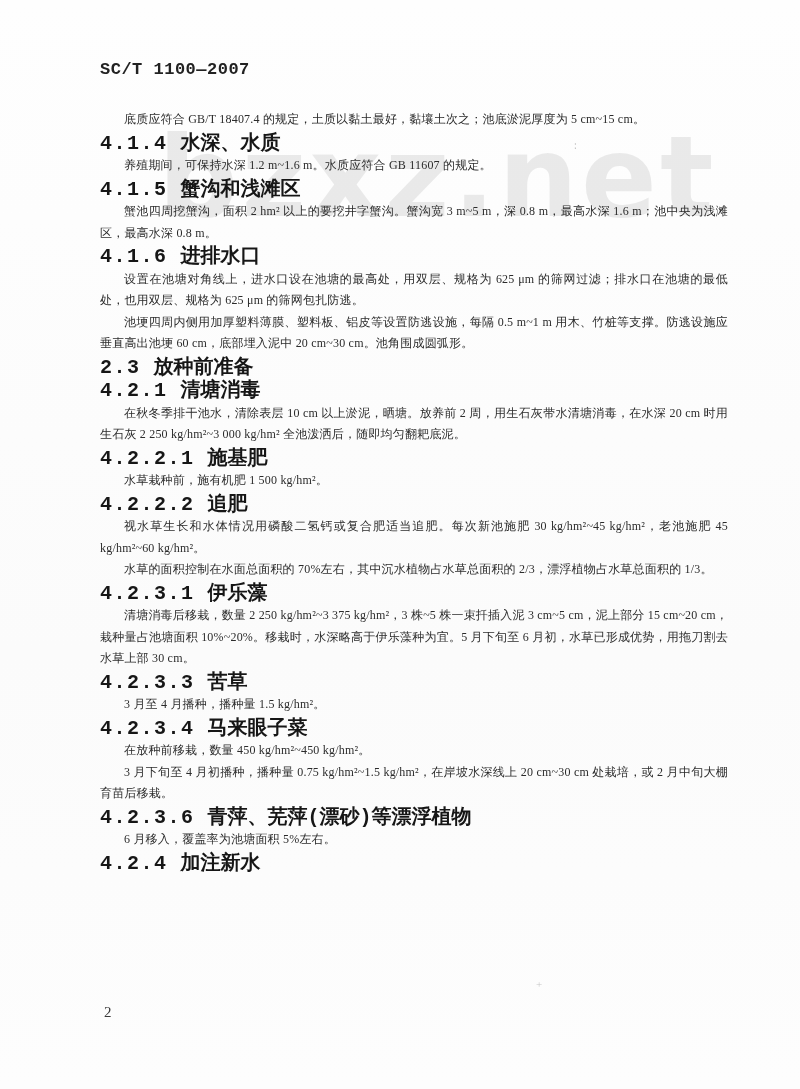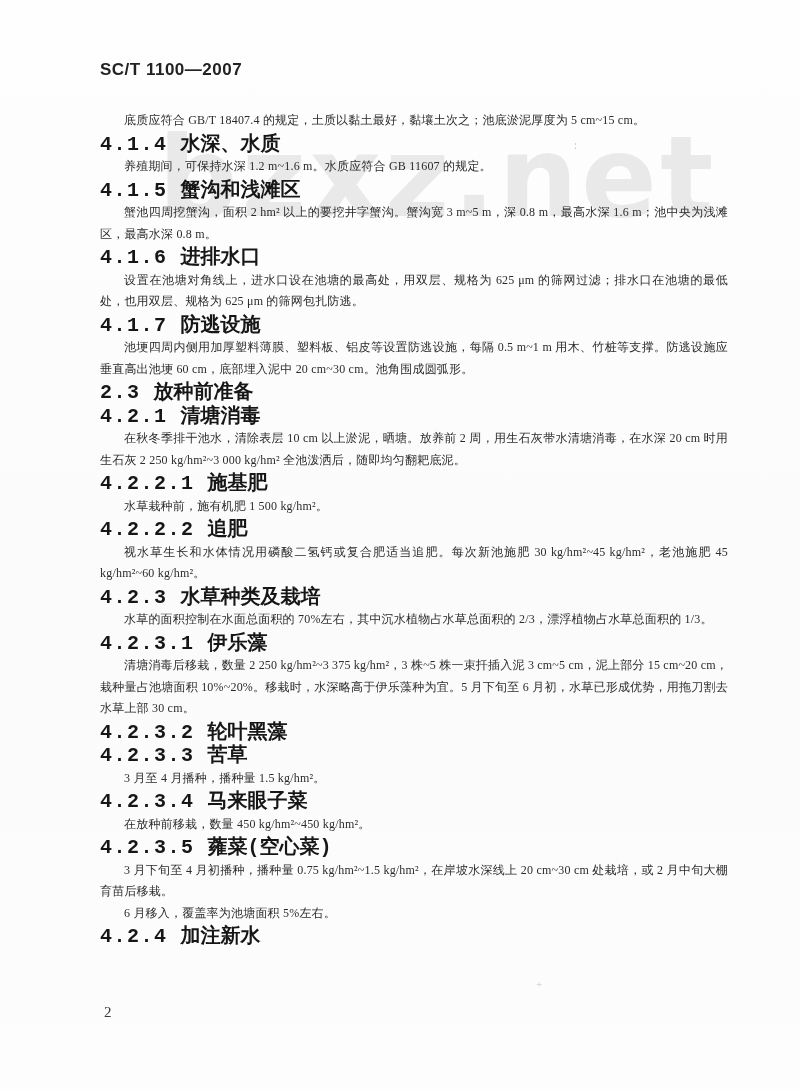--- a/index.html
+++ b/index.html
@@ -33,21 +33,21 @@
     left: 100px; top: 60px;
     width: 628px;
     z-index: 1;
   }
   .doc-code {
     font-size: 17px;
     letter-spacing: 0.5px;
     font-weight: 600;
     color: #222;
     margin: 0 0 30px 0;
-    font-family: Liberation Sans, sans-serif;
+    font-family: Liberation Mono, monospace;
   }
   .para {
     font-size: 12px;
     line-height: 21.5px;
     margin: 0;
     text-indent: 2em;
     text-align: justify;
     color: #2b2b2b;
     letter-spacing: 0.2px;
   }
@@ -100,52 +100,49 @@
 
     <p class="heading"><span class="hnum">4.1.4</span><span class="htitle">水深、水质</span></p>
     <p class="para">养殖期间，可保持水深 1.2 m~1.6 m。水质应符合 GB 11607 的规定。</p>
 
     <p class="heading"><span class="hnum">4.1.5</span><span class="htitle">蟹沟和浅滩区</span></p>
     <p class="para">蟹池四周挖蟹沟，面积 2 hm² 以上的要挖井字蟹沟。蟹沟宽 3 m~5 m，深 0.8 m，最高水深 1.6 m；池中央为浅滩区，最高水深 0.8 m。</p>
 
     <p class="heading"><span class="hnum">4.1.6</span><span class="htitle">进排水口</span></p>
     <p class="para">设置在池塘对角线上，进水口设在池塘的最高处，用双层、规格为 625 μm 的筛网过滤；排水口在池塘的最低处，也用双层、规格为 625 μm 的筛网包扎防逃。</p>
 
-    <p class="heading"><span class="hnum">4.1.7</span><span class="htitle">防逃设施</span></p>
     <p class="para">池埂四周内侧用加厚塑料薄膜、塑料板、铝皮等设置防逃设施，每隔 0.5 m~1 m 用木、竹桩等支撑。防逃设施应垂直高出池埂 60 cm，底部埋入泥中 20 cm~30 cm。池角围成圆弧形。</p>
 
     <p class="heading"><span class="hnum">2.3</span><span class="htitle">放种前准备</span></p>
 
     <p class="heading"><span class="hnum">4.2.1</span><span class="htitle">清塘消毒</span></p>
     <p class="para">在秋冬季排干池水，清除表层 10 cm 以上淤泥，晒塘。放养前 2 周，用生石灰带水清塘消毒，在水深 20 cm 时用生石灰 2 250 kg/hm²~3 000 kg/hm² 全池泼洒后，随即均匀翻耙底泥。</p>
 
 
     <p class="heading"><span class="hnum">4.2.2.1</span><span class="htitle">施基肥</span></p>
     <p class="para">水草栽种前，施有机肥 1 500 kg/hm²。</p>
 
     <p class="heading"><span class="hnum">4.2.2.2</span><span class="htitle">追肥</span></p>
     <p class="para">视水草生长和水体情况用磷酸二氢钙或复合肥适当追肥。每次新池施肥 30 kg/hm²~45 kg/hm²，老池施肥 45 kg/hm²~60 kg/hm²。</p>
 
-    <p class="heading"><span class="hnum">4.2.3</span><span class="htitle">水草种类及栽培</span></p>
     <p class="para">水草的面积控制在水面总面积的 70%左右，其中沉水植物占水草总面积的 2/3，漂浮植物占水草总面积的 1/3。</p>
 
     <p class="heading"><span class="hnum">4.2.3.1</span><span class="htitle">伊乐藻</span></p>
     <p class="para">清塘消毒后移栽，数量 2 250 kg/hm²~3 375 kg/hm²，3 株~5 株一束扦插入泥 3 cm~5 cm，泥上部分 15 cm~20 cm，栽种量占池塘面积 10%~20%。移栽时，水深略高于伊乐藻种为宜。5 月下旬至 6 月初，水草已形成优势，用拖刀割去水草上部 30 cm。</p>
 
-    <p class="heading"><span class="hnum">4.2.3.2</span><span class="htitle">轮叶黑藻</span></p>
 
     <p class="heading"><span class="hnum">4.2.3.3</span><span class="htitle">苦草</span></p>
     <p class="para">3 月至 4 月播种，播种量 1.5 kg/hm²。</p>
 
     <p class="heading"><span class="hnum">4.2.3.4</span><span class="htitle">马来眼子菜</span></p>
     <p class="para">在放种前移栽，数量 450 kg/hm²~450 kg/hm²。</p>
 
-    <p class="heading"><span class="hnum">4.2.3.5</span><span class="htitle">蕹菜(空心菜)</span></p>
     <p class="para">3 月下旬至 4 月初播种，播种量 0.75 kg/hm²~1.5 kg/hm²，在岸坡水深线上 20 cm~30 cm 处栽培，或 2 月中旬大棚育苗后移栽。</p>
 
+    <p class="heading"><span class="hnum">4.2.3.6</span><span class="htitle">青萍、芜萍(漂砂)等漂浮植物</span></p>
     <p class="para">6 月移入，覆盖率为池塘面积 5%左右。</p>
 
     <p class="heading"><span class="hnum">4.2.4</span><span class="htitle">加注新水</span></p>
 
   </div>
 
   <div class="page-num">2</div>
 
 </div>
 

